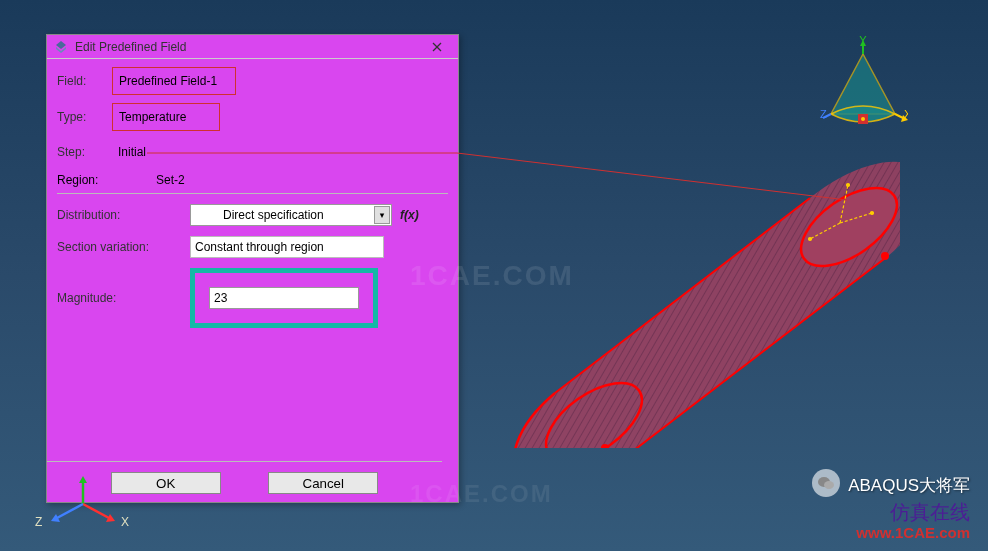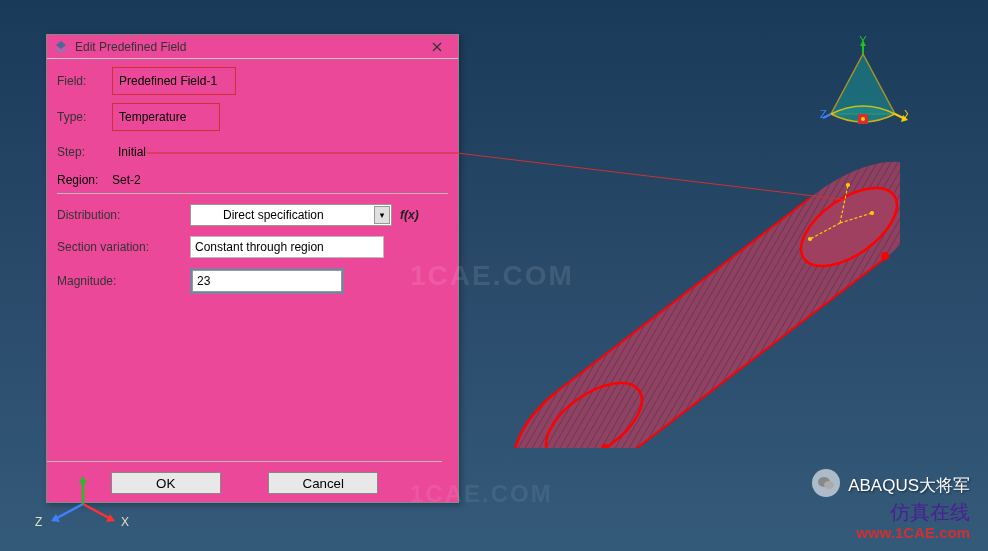--- a/index.html
+++ b/index.html
@@ -1,42 +1,42 @@
 <!DOCTYPE html>
 <html><head>
 <meta charset="utf-8">
 <style>
 * { box-sizing: border-box; margin: 0; padding: 0; }
 body { width: 988px; height: 551px; background: linear-gradient(to bottom, #1a3a5a, #2a4a6a, #345a7a); font-family: "Segoe UI", Tahoma, sans-serif; font-size: 12px; position: relative; overflow: hidden; }
 
-.dialog { position: absolute; left: 46px; top: 34px; width: 413px; height: 469px; background: #ec4899; border: 1px solid #888; box-shadow: 2px 2px 6px rgba(0,0,0,0.3); }
+.dialog { position: absolute; left: 46px; top: 34px; width: 413px; height: 469px; background: #d946ef; border: 1px solid #888; box-shadow: 2px 2px 6px rgba(0,0,0,0.3); }
 .titlebar { height: 24px; display: flex; align-items: center; padding: 0 6px; border-bottom: 1px solid #ccc; font-family: "SimSun", sans-serif; font-size: 12px; }
 .titlebar .icon { width: 16px; height: 16px; display: flex; align-items: center; justify-content: center; margin-right: 6px; }
 .titlebar .title { flex: 1; color: #333; }
 .titlebar .close { width: 30px; height: 18px; display: flex; align-items: center; justify-content: center; cursor: pointer; }
 
 .content { padding: 8px 10px; }
 .row { display: flex; align-items: center; margin-bottom: 8px; }
 .row .label { width: 55px; color: #333; }
 .row .value { padding: 6px 6px; }
 .boxed { border: 1px solid #d03030; padding: 2px 6px; }
 .row.name .value { width: 124px; }
 .row.type .value { width: 108px; }
 
-.region-row { display: flex; align-items: center; margin-bottom: 6px; }
+.region-row { display: flex; align-items: center; margin-bottom: 6px; gap: 44px; }
 
 .hr { border: none; border-top: 1px solid #bbb; margin: 4px 0 10px; }
 
 .fieldrow { display: flex; align-items: center; margin-bottom: 10px; }
 .fieldrow .flabel { width: 133px; color: #333; }
 .fieldrow select, .fieldrow input, .fieldrow .readonly { height: 22px; padding: 2px 4px; font-family: inherit; font-size: 12px; border: 1px solid #999; background: #fff; }
 .fieldrow select { width: 202px; padding-left: 32px; }
 .fieldrow .readonly { width: 194px; line-height: 16px; border: 1px solid #bbb; background: #fff; display: inline-block; }
 .fieldrow input { width: 150px; }
-.fieldrow .boxedinput { border: 1px solid #14b8a6; padding: 1px; display: inline-block; }
+.fieldrow .boxedinput { border: 5px solid #14b8a6; padding: 14px; display: inline-block; }
 .fx { font-style: italic; font-weight: bold; margin-left: 8px; color: #222; text-align: center; }
 
 .buttons { position: absolute; bottom: 8px; left: 0; right: 16px; display: flex; justify-content: space-around; padding: 0 40px; border-top: 1px solid #bbb; padding-top: 10px; }
 .buttons button { width: 110px; height: 22px; background: #e8e8e8; border: 1px solid #888; font-family: inherit; cursor: pointer; }
 
 .leader-line { position: absolute; left: 147px; top: 152px; width: 702px; height: 50px; z-index: 5; pointer-events: none; }
 
 .cylinder { position: absolute; left: 490px; top: 148px; width: 410px; height: 300px; z-index: 2; pointer-events: none; }
 
 .orient-triad { position: absolute; right: 80px; top: 36px; width: 90px; height: 100px; z-index: 3; }

